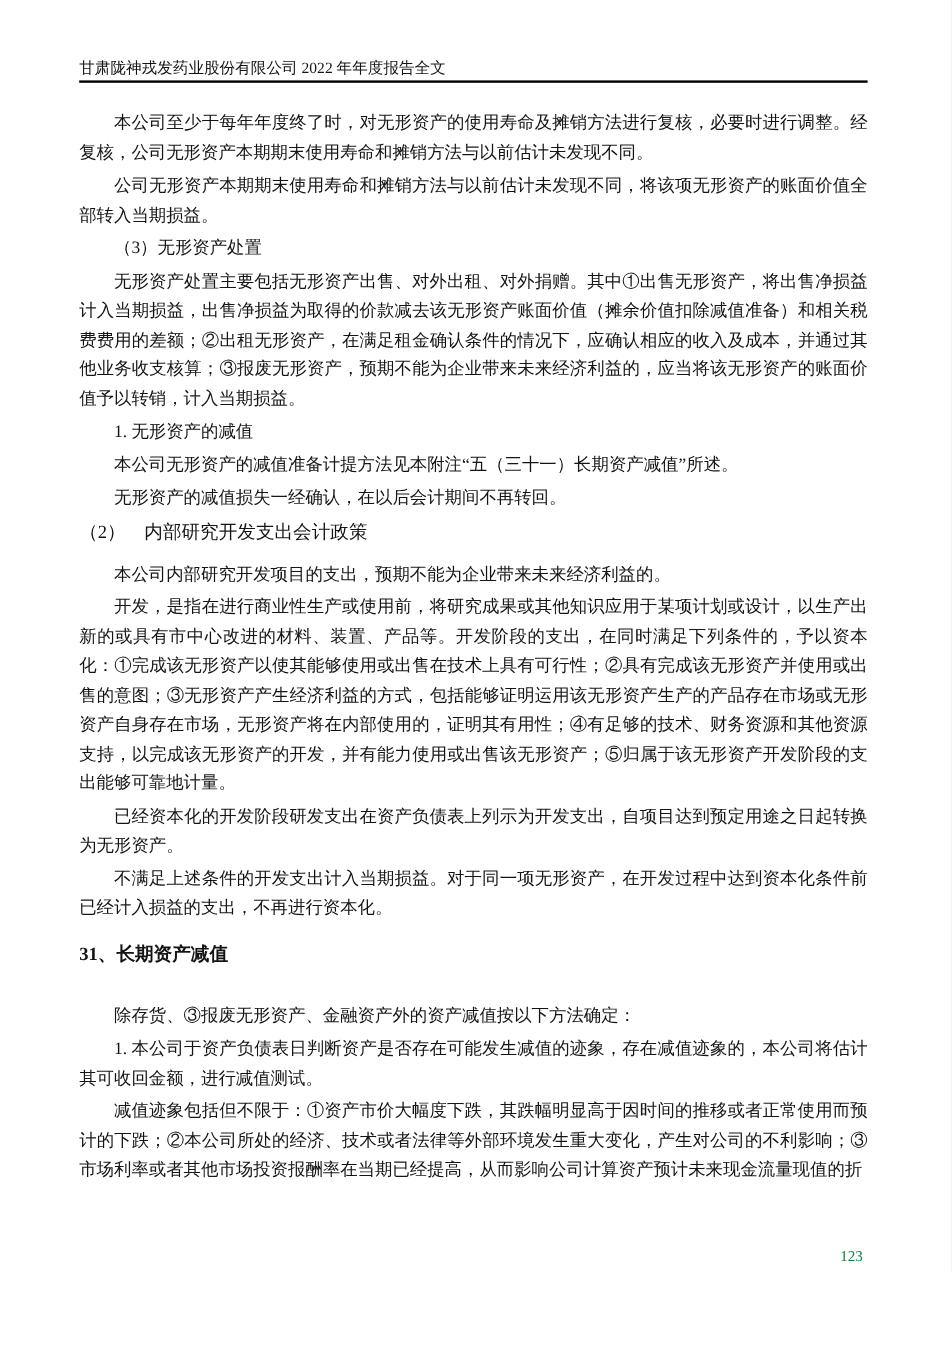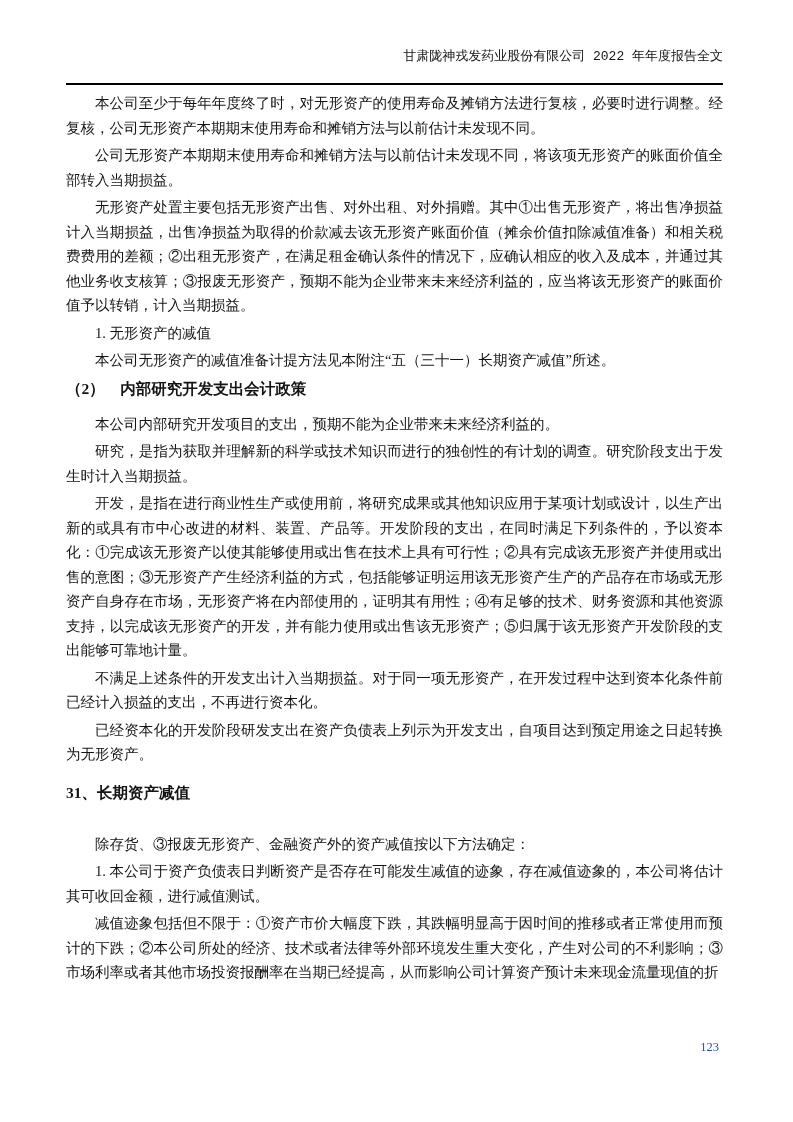--- a/index.html
+++ b/index.html
@@ -12,85 +12,84 @@
     background: #ffffff;
     font-family: "Liberation Serif", "DejaVu Serif", serif;
     color: #141414;
     overflow: hidden;
   }
   .header {
     position: absolute;
     top: 48px;
     left: 66px;
     right: 70px;
-    text-align: right;
     font-size: 13px;
     line-height: 18px;
-    padding-bottom: 17px;
+    padding-bottom: 1px;
     border-bottom: 2px solid #000000;
-    font-family: Liberation Mono, monospace;
   }
   .content {
     position: absolute;
     top: 91px;
     left: 66px;
     right: 70px;
     text-align: justify;
     text-justify: inter-ideograph;
   }
   .para {
     font-size: 14.5px;
     line-height: 24.5px;
     text-indent: 2em;
     margin-bottom: 3px;
   }
   .heading-l1 {
     font-size: 15.5px;
-    font-weight: bold;
+    font-weight: normal;
     line-height: 25px;
     text-indent: 0;
     margin-bottom: 11px;
   }
   .heading-l2 {
     font-size: 15.5px;
     font-weight: bold;
     line-height: 25px;
     text-indent: 0;
     margin-top: 13px;
     margin-bottom: 27px;
   }
   .footer {
     position: absolute;
     top: 1040px;
     right: 74px;
     font-size: 12.5px;
-    color: #1d4ed8;
+    color: #15803d;
   }
 </style>
 </head>
 <body>
 
 <div class="page">
 
   <div class="header">
     <span>甘肃陇神戎发药业股份有限公司 2022 年年度报告全文</span>
   </div>
 
   <div class="content">
     <p class="para">本公司至少于每年年度终了时，对无形资产的使用寿命及摊销方法进行复核，必要时进行调整。经复核，公司无形资产本期期末使用寿命和摊销方法与以前估计未发现不同。</p>
     <p class="para">公司无形资产本期期末使用寿命和摊销方法与以前估计未发现不同，将该项无形资产的账面价值全部转入当期损益。</p>
+    <p class="para">（3）无形资产处置</p>
     <p class="para">无形资产处置主要包括无形资产出售、对外出租、对外捐赠。其中①出售无形资产，将出售净损益计入当期损益，出售净损益为取得的价款减去该无形资产账面价值（摊余价值扣除减值准备）和相关税费费用的差额；②出租无形资产，在满足租金确认条件的情况下，应确认相应的收入及成本，并通过其他业务收支核算；③报废无形资产，预期不能为企业带来未来经济利益的，应当将该无形资产的账面价值予以转销，计入当期损益。</p>
     <p class="para">1. 无形资产的减值</p>
     <p class="para">本公司无形资产的减值准备计提方法见本附注“五（三十一）长期资产减值”所述。</p>
+    <p class="para">无形资产的减值损失一经确认，在以后会计期间不再转回。</p>
     <h3 class="heading-l1">（2）　内部研究开发支出会计政策</h3>
     <p class="para">本公司内部研究开发项目的支出，预期不能为企业带来未来经济利益的。</p>
-    <p class="para">研究，是指为获取并理解新的科学或技术知识而进行的独创性的有计划的调查。研究阶段支出于发生时计入当期损益。</p>
     <p class="para">开发，是指在进行商业性生产或使用前，将研究成果或其他知识应用于某项计划或设计，以生产出新的或具有市中心改进的材料、装置、产品等。开发阶段的支出，在同时满足下列条件的，予以资本化：①完成该无形资产以使其能够使用或出售在技术上具有可行性；②具有完成该无形资产并使用或出售的意图；③无形资产产生经济利益的方式，包括能够证明运用该无形资产生产的产品存在市场或无形资产自身存在市场，无形资产将在内部使用的，证明其有用性；④有足够的技术、财务资源和其他资源支持，以完成该无形资产的开发，并有能力使用或出售该无形资产；⑤归属于该无形资产开发阶段的支出能够可靠地计量。</p>
+    <p class="para">已经资本化的开发阶段研发支出在资产负债表上列示为开发支出，自项目达到预定用途之日起转换为无形资产。</p>
     <p class="para">不满足上述条件的开发支出计入当期损益。对于同一项无形资产，在开发过程中达到资本化条件前已经计入损益的支出，不再进行资本化。</p>
-    <p class="para">已经资本化的开发阶段研发支出在资产负债表上列示为开发支出，自项目达到预定用途之日起转换为无形资产。</p>
     <h3 class="heading-l2">31、长期资产减值</h3>
     <p class="para">除存货、③报废无形资产、金融资产外的资产减值按以下方法确定：</p>
     <p class="para">1. 本公司于资产负债表日判断资产是否存在可能发生减值的迹象，存在减值迹象的，本公司将估计其可收回金额，进行减值测试。</p>
     <p class="para">减值迹象包括但不限于：①资产市价大幅度下跌，其跌幅明显高于因时间的推移或者正常使用而预计的下跌；②本公司所处的经济、技术或者法律等外部环境发生重大变化，产生对公司的不利影响；③市场利率或者其他市场投资报酬率在当期已经提高，从而影响公司计算资产预计未来现金流量现值的折</p>
   </div>
 
   <div class="footer">123</div>
 
 </div>
 

